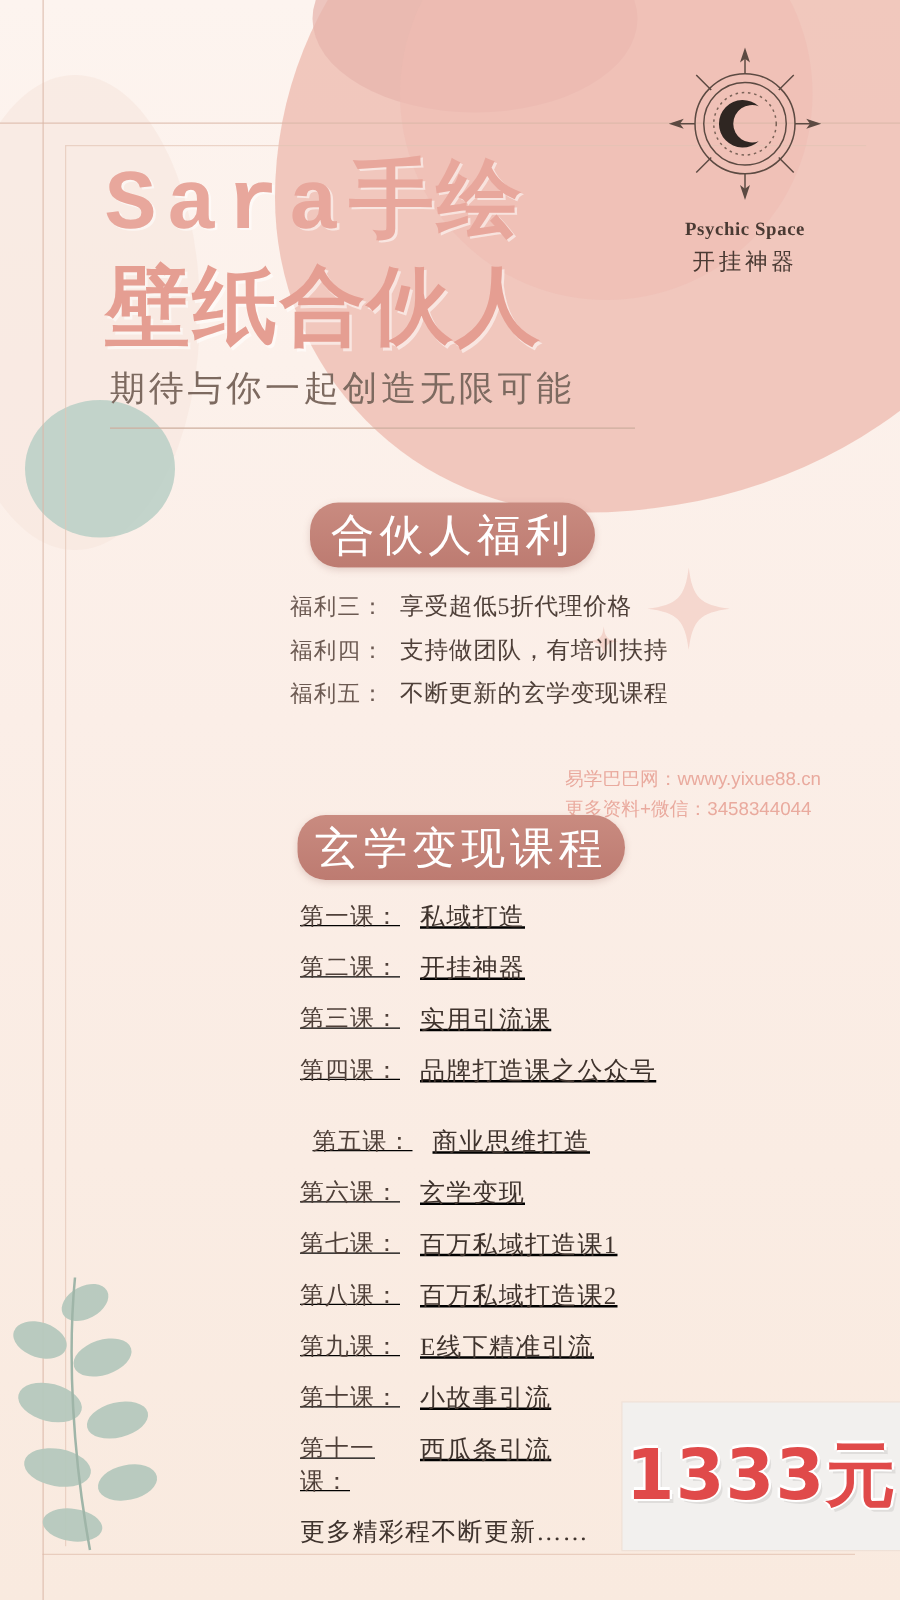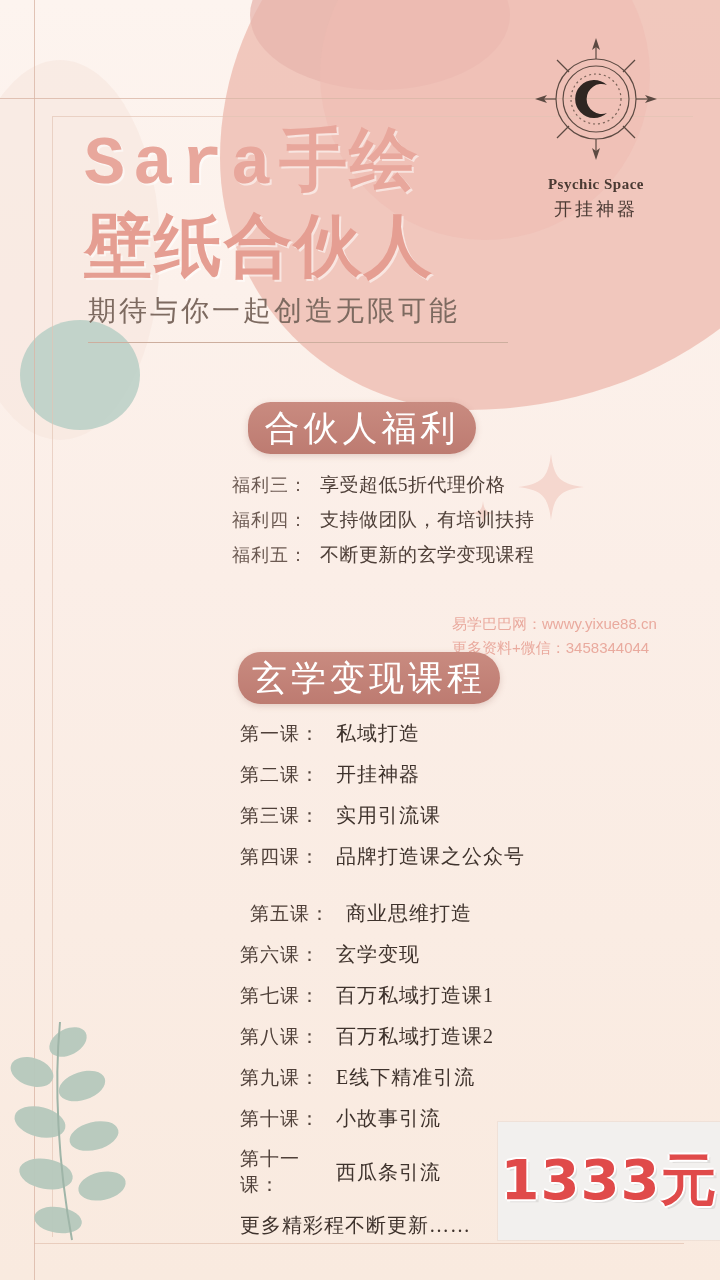--- a/index.html
+++ b/index.html
@@ -245,23 +245,24 @@
   }
 
   .course-list {
     position: absolute;
     left: 240px;
     top: 720px;
     width: 430px;
   }
   .course-row {
     display: flex;
-    align-items: center;
+    align-items: flex-start;
     margin-bottom: 14px;
     font-family: "Liberation Serif", serif;
+    text-decoration: underline;
   }
   .course-row.gap {
     margin-top: 30px;
     margin-left: 10px;
   }
   .course-row .k {
     font-size: 19px;
     color: #4f4039;
     width: 96px;
     letter-spacing: 1px;

